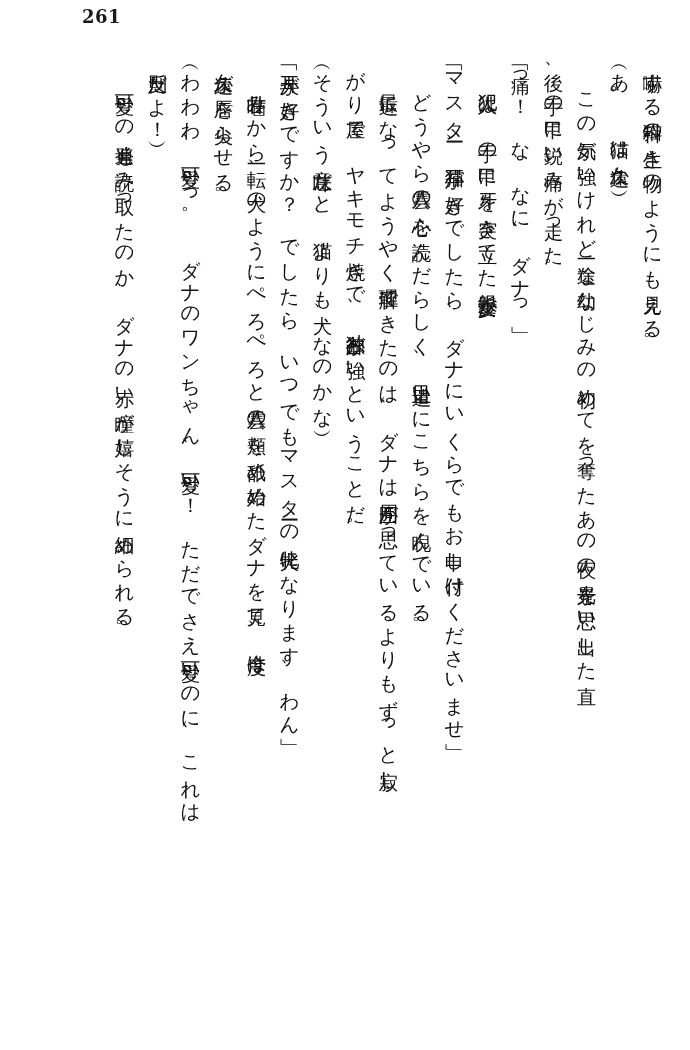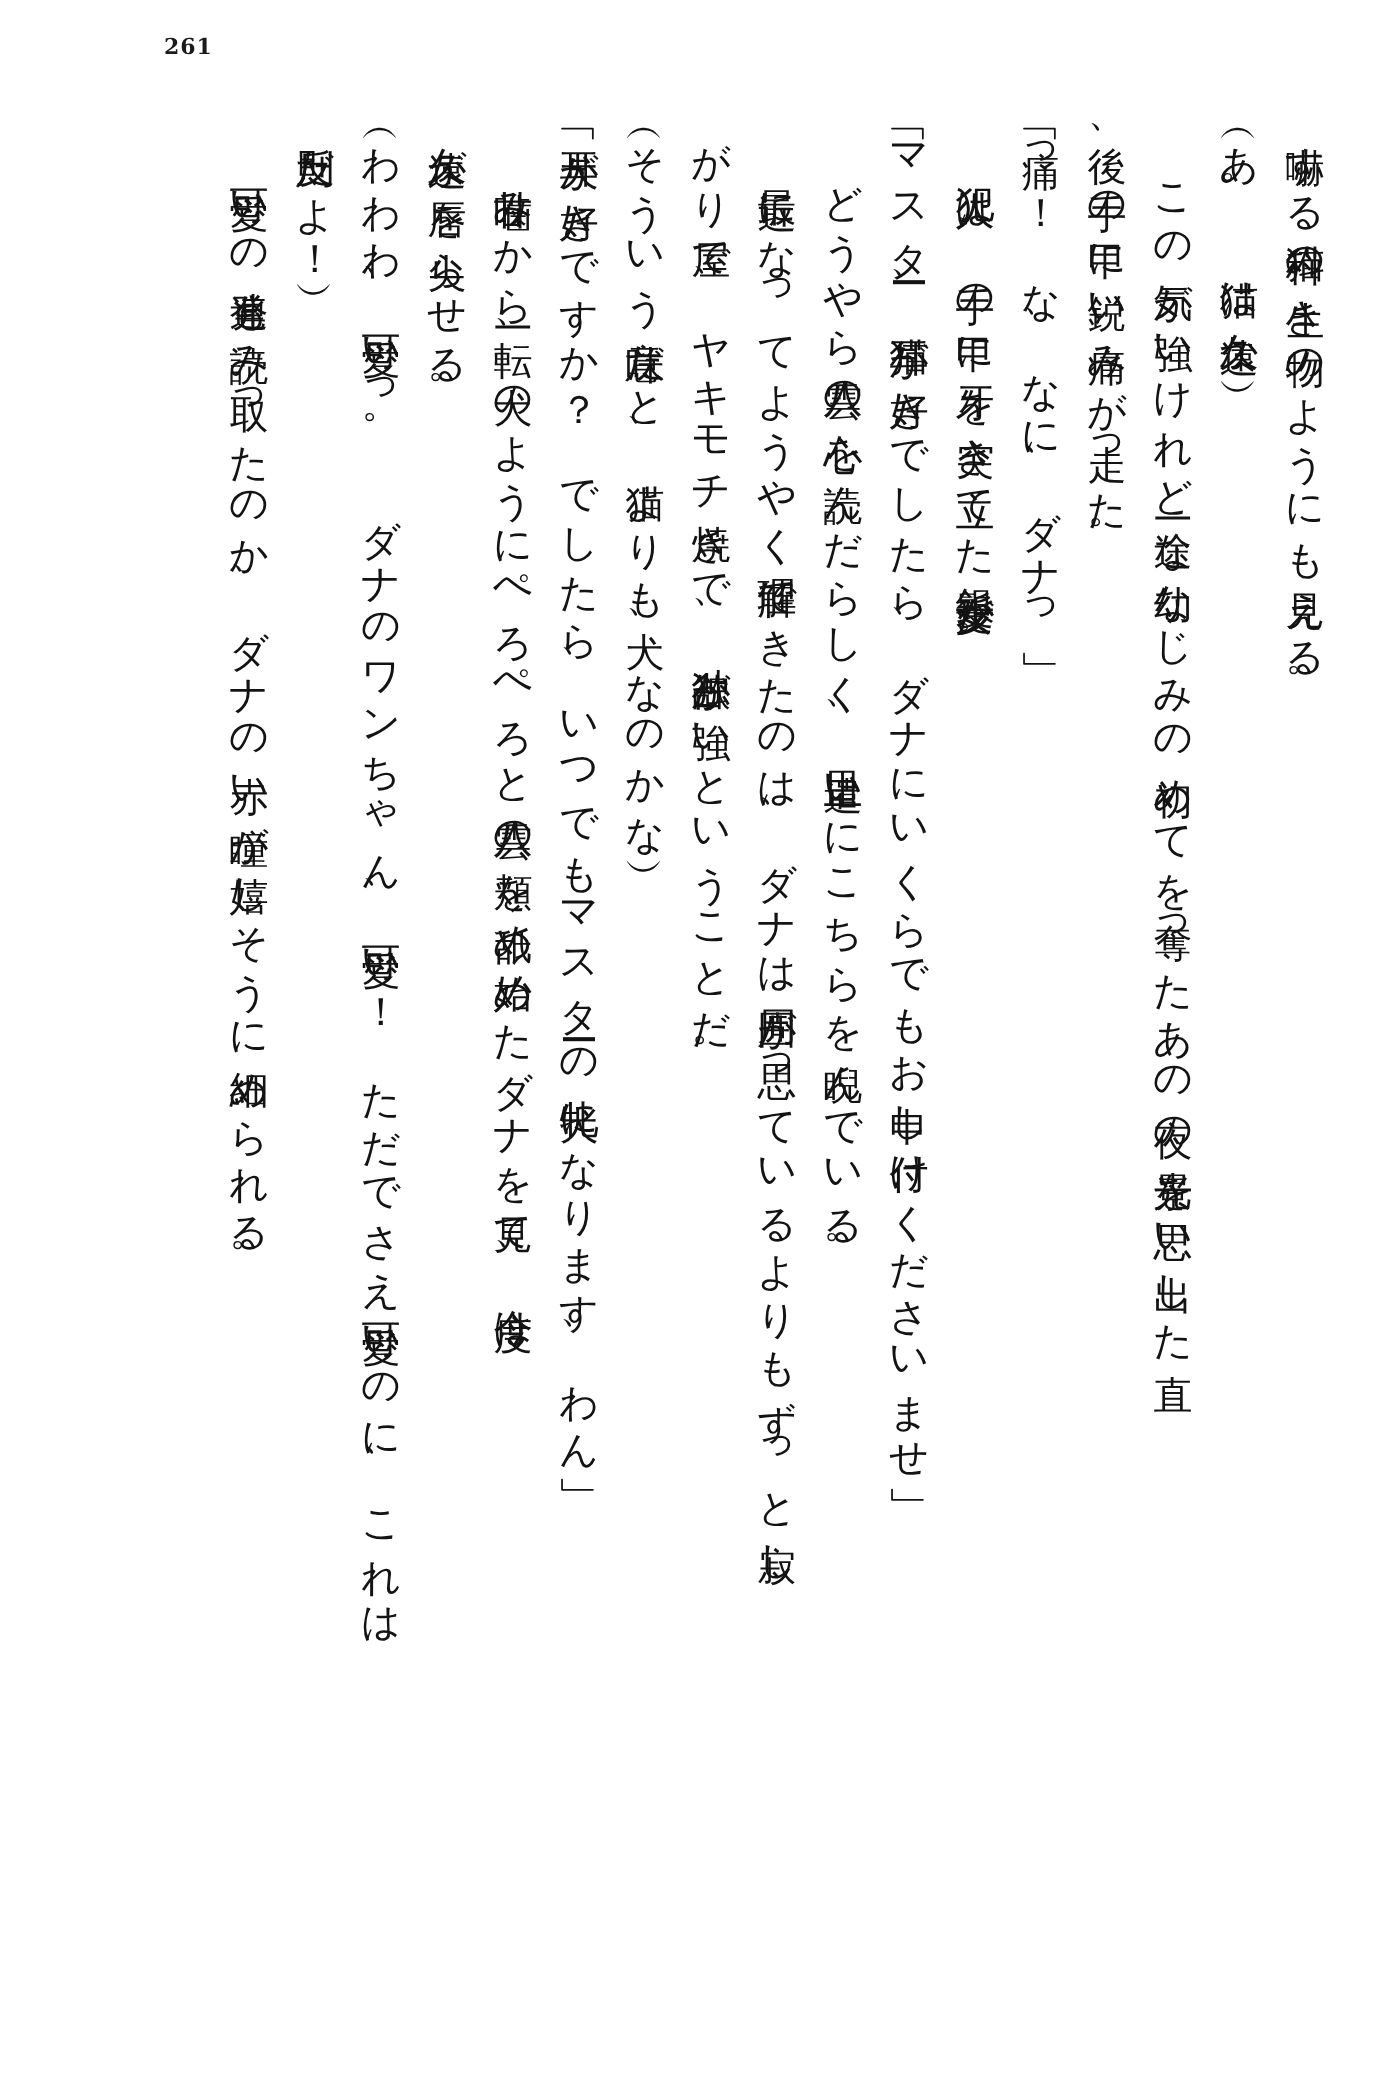--- a/index.html
+++ b/index.html
@@ -16,23 +16,23 @@
   }
   .page {
     position: relative;
     width: 690px;
     height: 1050px;
     box-sizing: border-box;
     background: #ffffff;
   }
   .page-number {
     position: absolute;
-    top: 17px;
+    top: 6px;
     left: 82px;
-    font-size: 11px;
+    font-size: 18px;
     font-family: "DejaVu Serif", "Liberation Serif", serif;
     font-weight: bold;
     color: #1a1a1a;
     letter-spacing: 0.5px;
   }
   .text-block {
     position: absolute;
     top: 58px;
     right: 28px;
     left: 84px;

